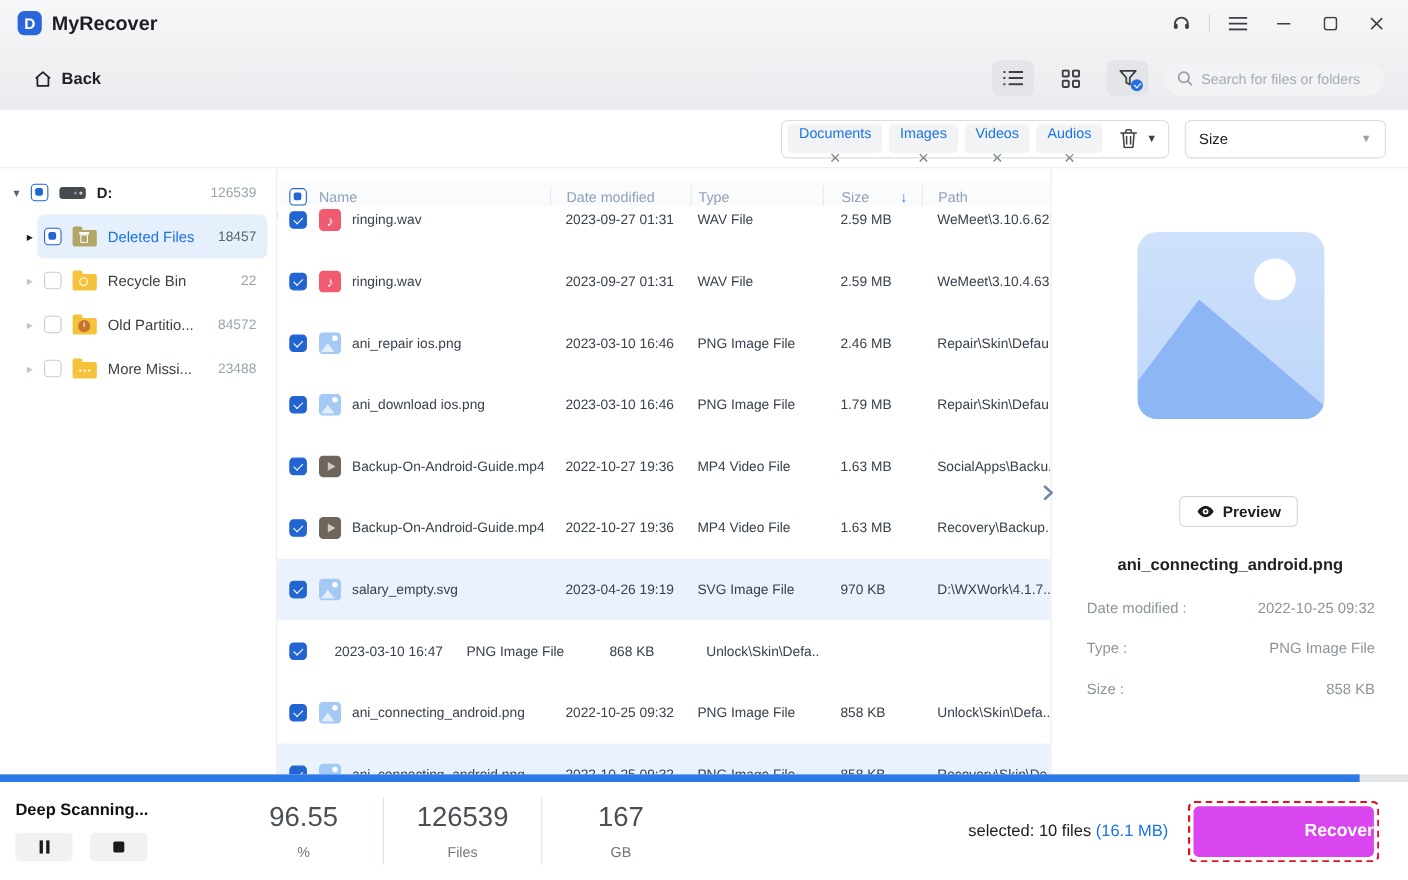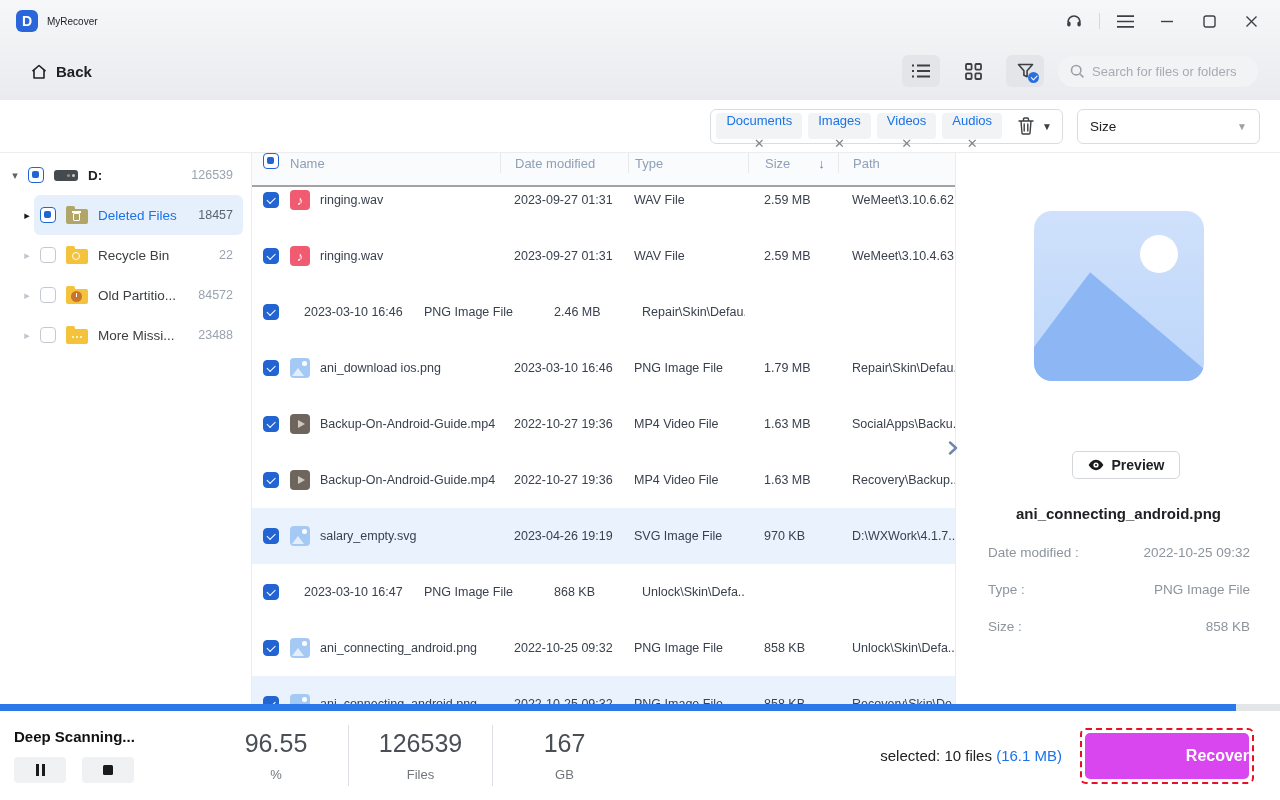--- a/index.html
+++ b/index.html
@@ -6,21 +6,21 @@
   html,body { width:1280px; height:800px; overflow:hidden; }
   body { font-family:"Liberation Sans","DejaVu Sans",sans-serif; background:#fff; color:#202124; }
   .app { position:relative; width:1280px; height:800px; background:#fff; overflow:hidden; }
 
   
   .titlebar { position:absolute; left:0; top:0; width:1280px; height:42px;
     background:linear-gradient(#f6f7f8,#f1f2f4); display:flex; align-items:center; }
   .logo { width:22px; height:22px; margin-left:16px; background:#2a66d9; border-radius:6px;
     display:flex; align-items:center; justify-content:center; color:#fff; font-weight:bold;
     font-size:14px; }
-  .app-title { margin-left:9px; font-size:10px; font-weight:normal; color:#1b1f24; }
+  .app-title { margin-left:9px; font-size:18px; font-weight:bold; color:#1b1f24; }
   .titlebar-right { margin-left:auto; display:flex; align-items:center; gap:8px; padding-right:12px; }
   .tb-btn { width:34px; height:30px; display:flex; align-items:center; justify-content:center;
     color:#3c4043; cursor:default; }
   .tb-sep { width:1px; height:16px; background:#d6d8db; }
 
   
   .toolbar { position:absolute; left:0; top:42px; width:1280px; height:58px;
     background:linear-gradient(#f1f2f4,#e9ebee); display:flex; align-items:center; }
   .back { display:flex; align-items:center; gap:8px; margin-left:30px; font-size:15px;
     color:#202124; font-weight:bold; }
@@ -108,22 +108,22 @@
   .icon-folder-clock .glyph { position:absolute; left:5px; top:2px; width:11px; height:11px;
     background:#c8742b; border-radius:50%; }
   .icon-folder-clock .glyph::before { content:""; position:absolute; left:5px; top:2.4px;
     width:1.4px; height:3.6px; background:#fff; }
   .icon-folder-dots .tree-icon { background:#f5c23c; }
   .icon-folder-dots .glyph { position:absolute; left:6px; top:7px; width:2.4px; height:2.4px;
     border-radius:50%; background:#fff; box-shadow:4px 0 0 #fff, 8px 0 0 #fff; }
 
   
   .table { position:absolute; left:252px; top:0; width:703px; height:552px; overflow:hidden; }
-  .thead { position:absolute; left:0; top:0; width:703px; height:34px; background:#fafbfc;
-    border-bottom:2px solid #a3a3a3; display:flex; font-size:13px; color:#8fa0b8; }
+  .thead { position:absolute; left:0; top:11px; width:703px; height:34px; background:#fafbfc;
+    border-bottom:4px solid #a3a3a3; display:flex; align-items:center; font-size:13px; color:#8fa0b8; }
   .tbody { position:absolute; left:0; top:34px; width:703px; height:518px; overflow:hidden; }
   .tbody-inner { margin-top:-15px; }
   .trow { display:flex; align-items:center; height:56px; font-size:12.5px; color:#39414e; background:#fff; }
   .trow.highlighted-true { background:#e9f2fd; }
   .col-cb { width:38px; display:flex; justify-content:center; flex:none; }
   .col-name { flex:1; display:flex; align-items:center; gap:10px; overflow:hidden; white-space:nowrap; }
   .col-date { width:128px; flex:none; padding-left:14px; }
   .col-type { width:120px; flex:none; padding-left:6px; }
   .col-size { width:90px; flex:none; padding-left:16px; }
   .col-path { width:117px; flex:none; padding-left:14px; overflow:hidden; white-space:nowrap; }
@@ -410,20 +410,24 @@
               </span>
               <span class="col-date">2023-09-27 01:31</span>
               <span class="col-type">WAV File</span>
               <span class="col-size">2.59 MB</span>
               <span class="col-path">WeMeet\3.10.4.63...</span>
             </div>
             <div class="trow icon-image checkbox-checked highlighted-false">
               <span class="col-cb">
                 <span class="cb"></span>
               </span>
+              <span class="col-name">
+                <span class="file-icon"></span>
+                <span>ani_repair ios.png</span>
+              </span>
               <span class="col-date">2023-03-10 16:46</span>
               <span class="col-type">PNG Image File</span>
               <span class="col-size">2.46 MB</span>
               <span class="col-path">Repair\Skin\Defau...</span>
             </div>
             <div class="trow icon-image checkbox-checked highlighted-false">
               <span class="col-cb">
                 <span class="cb"></span>
               </span>
               <span class="col-name">

